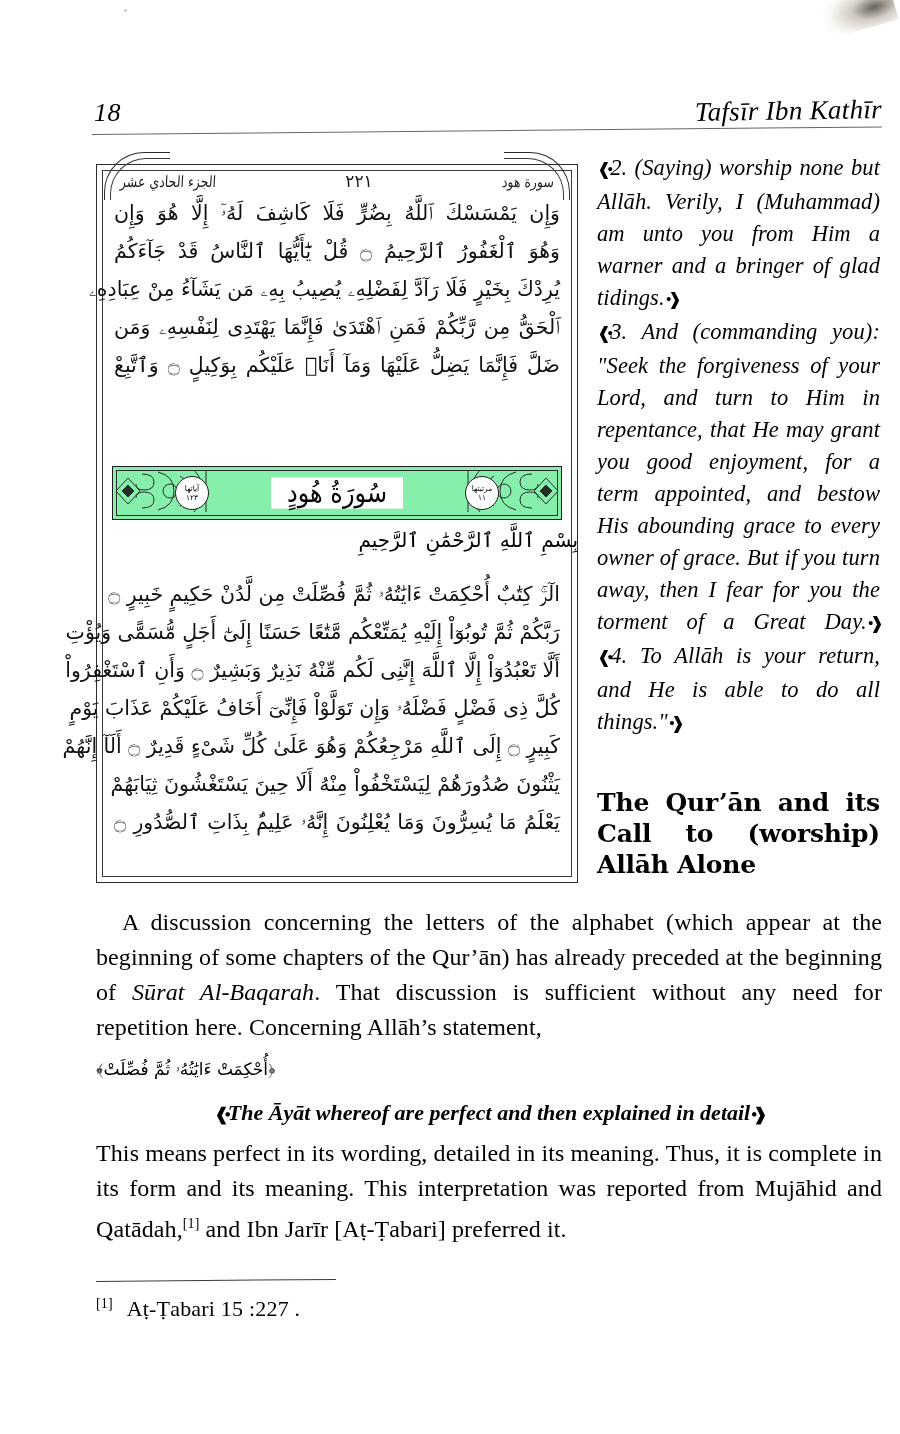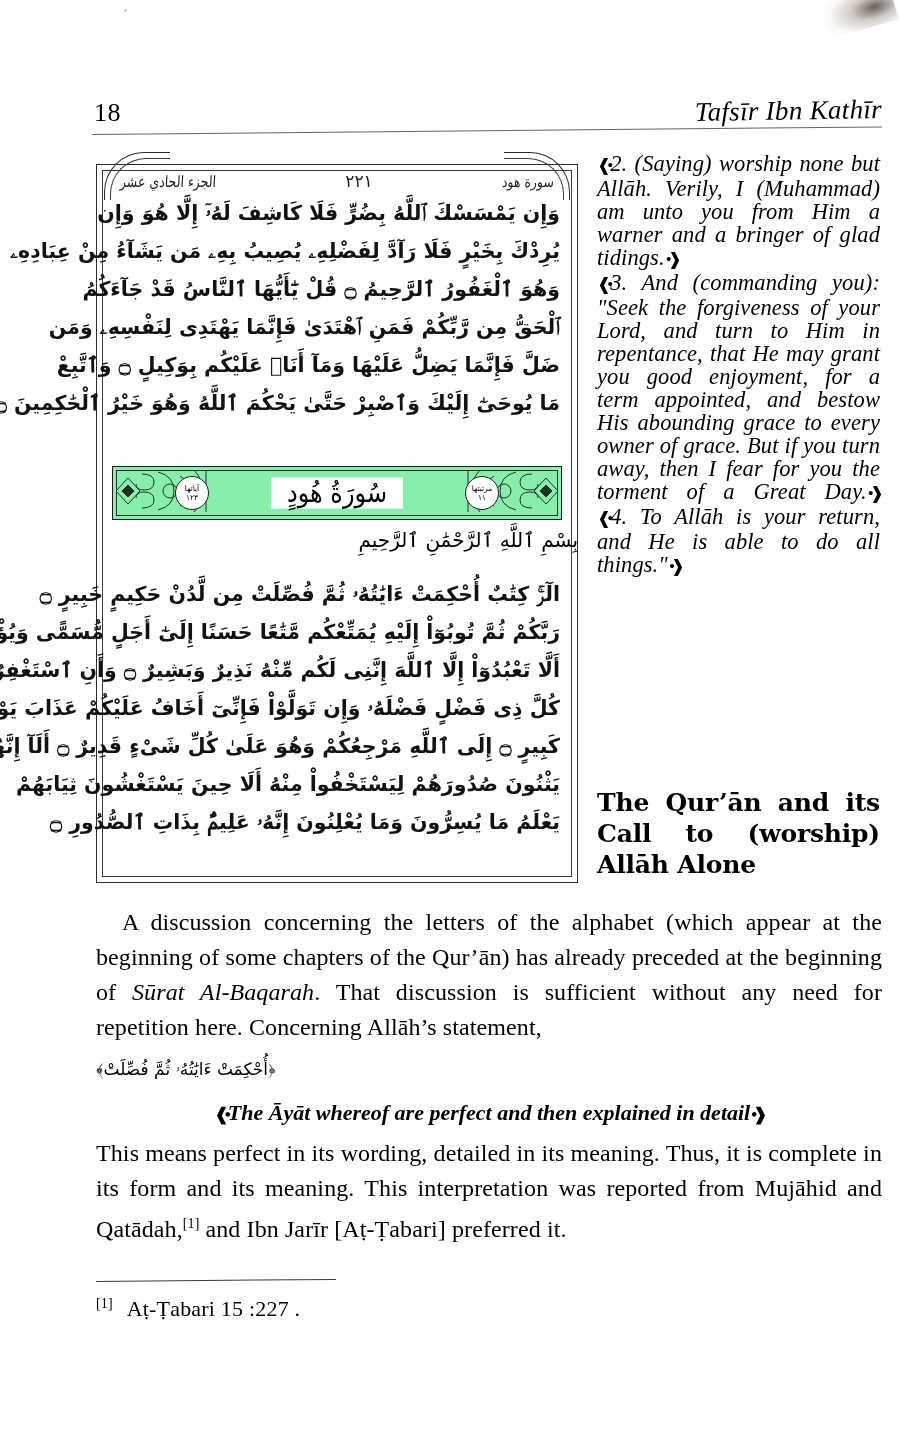--- a/index.html
+++ b/index.html
@@ -44,20 +44,21 @@
   
   .runhead {
     position: absolute;
     left: 92px; top: 98px;
     width: 790px;
     height: 34px;
   }
   .runhead .folio {
     position: absolute;
     left: 2px; top: 0px;
+    font-style: italic;
     font-size: 26px;
     letter-spacing: .5px;
   }
   .runhead .booktitle {
     position: absolute;
     right: 0px; top: -4px;
     font-style: italic;
     font-size: 27px;
     letter-spacing: .3px;
     white-space: nowrap;
@@ -138,21 +139,20 @@
     position: absolute;
     left: 18px; right: 18px; top: 44px;
     direction: rtl;
     text-align: justify;
     text-align-last: justify;
     font-family: "DejaVu Sans", sans-serif;
     font-size: 20.5px;
     line-height: 38px;
     color: #121212;
     letter-spacing: -0.4px;
-    font-weight: bold;
   }
   .ayat .ln { display: block; white-space: nowrap; }
   .ayat.block2 { top: 425px; }
 
   
   .surah-band {
     position: absolute;
     left: 16px; right: 16px; top: 316px;
     height: 52px;
     border: 1.6px solid #1d1d1d;
@@ -215,21 +215,21 @@
   
   .trans-col {
     position: absolute;
     left: 597px; top: 152px;
     width: 283px;
   }
   .trans-col p {
     margin: 0;
     font-style: italic;
     font-size: 22.5px;
-    line-height: 23px;
+    line-height: 32px;
     text-align: justify;
     text-align-last: justify;
     letter-spacing: .1px;
   }
   .trans-col p.last { text-align-last: left; }
   .orn-open::before { content: "\2770\2022"; font-style: normal; font-size: 17px; letter-spacing: -4px; margin-right: 1px; }
   .orn-close::after { content: "\2022\2771"; font-style: normal; font-size: 17px; letter-spacing: -4px; margin-left: 1px; }
 
   .subhead {
     position: absolute;
@@ -326,25 +326,24 @@
     </div>
 
     <div class="mushaf-head">
       <span class="mh-surah">سورة هود</span>
       <span class="mh-page">٢٢١</span>
       <span class="mh-juz">الجزء الحادي عشر</span>
     </div>
 
     <div class="ayat block1">
       <span class="ln">وَإِن يَمْسَسْكَ ٱللَّهُ بِضُرٍّ فَلَا كَاشِفَ لَهُۥٓ إِلَّا هُوَ وَإِن</span>
+      <span class="ln">وَهُوَ ٱلْغَفُورُ ٱلرَّحِيمُ ۝ قُلْ يَٰٓأَيُّهَا ٱلنَّاسُ قَدْ جَآءَكُمُ</span>
       <span class="ln">يُرِدْكَ بِخَيْرٍ فَلَا رَآدَّ لِفَضْلِهِۦ يُصِيبُ بِهِۦ مَن يَشَآءُ مِنْ عِبَادِهِۦ</span>
-      <span class="ln">وَهُوَ ٱلْغَفُورُ ٱلرَّحِيمُ ۝ قُلْ يَٰٓأَيُّهَا ٱلنَّاسُ قَدْ جَآءَكُمُ</span>
       <span class="ln">ٱلْحَقُّ مِن رَّبِّكُمْ فَمَنِ ٱهْتَدَىٰ فَإِنَّمَا يَهْتَدِى لِنَفْسِهِۦ وَمَن</span>
       <span class="ln">ضَلَّ فَإِنَّمَا يَضِلُّ عَلَيْهَا وَمَآ أَنَا۠ عَلَيْكُم بِوَكِيلٍ ۝ وَٱتَّبِعْ</span>
-      <span class="ln">مَا يُوحَىٰٓ إِلَيْكَ وَٱصْبِرْ حَتَّىٰ يَحْكُمَ ٱللَّهُ وَهُوَ خَيْرُ ٱلْحَٰكِمِينَ ۝</span>
     </div>
 
     <div class="surah-band">
       <div class="orn l">
         <svg width="100" height="46" viewBox="0 0 100 46">
           <g fill="none" stroke="#1d1d1d" stroke-width="1">
             <path d="M2 23 L14 10 L26 23 L14 36 Z"></path>
             <path d="M8 23 L14 17 L20 23 L14 29 Z" fill="#1d1d1d"></path>
             <path d="M28 6 q12 0 12 8 q0 8 -10 8 q-8 0 -8 -6"></path>
             <path d="M28 40 q12 0 12 -8 q0 -8 -10 -8 q-8 0 -8 6"></path>

